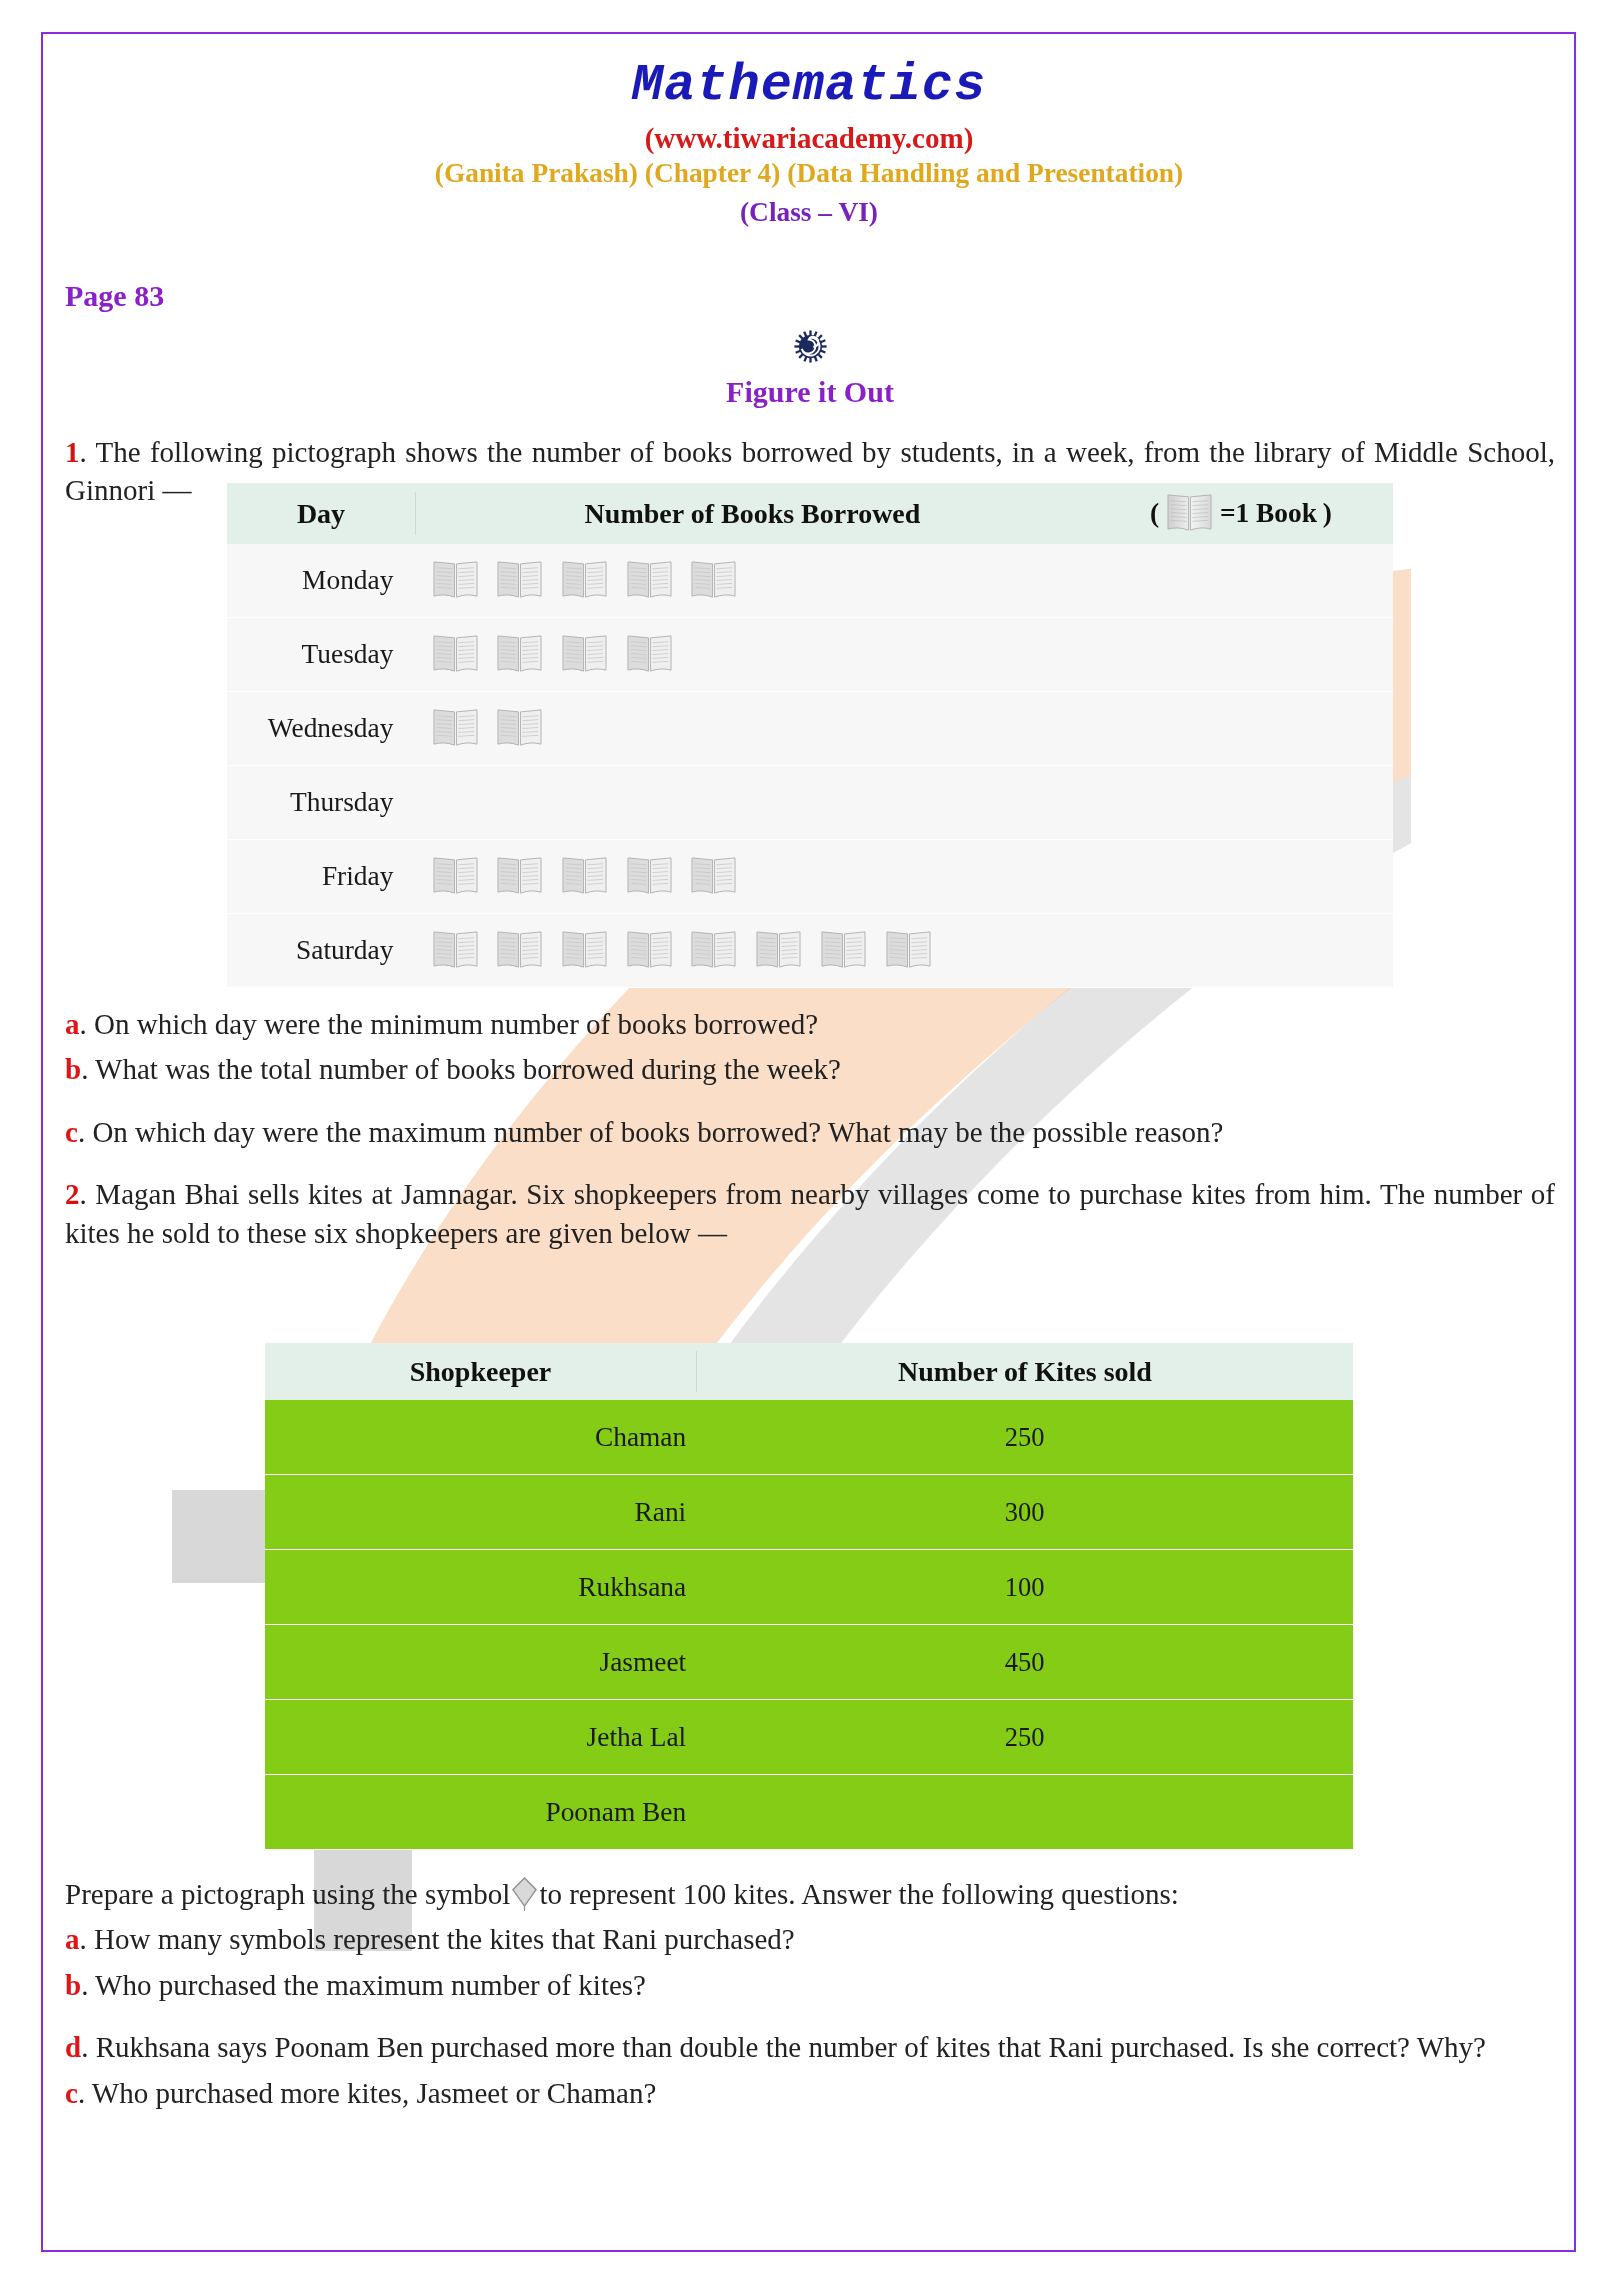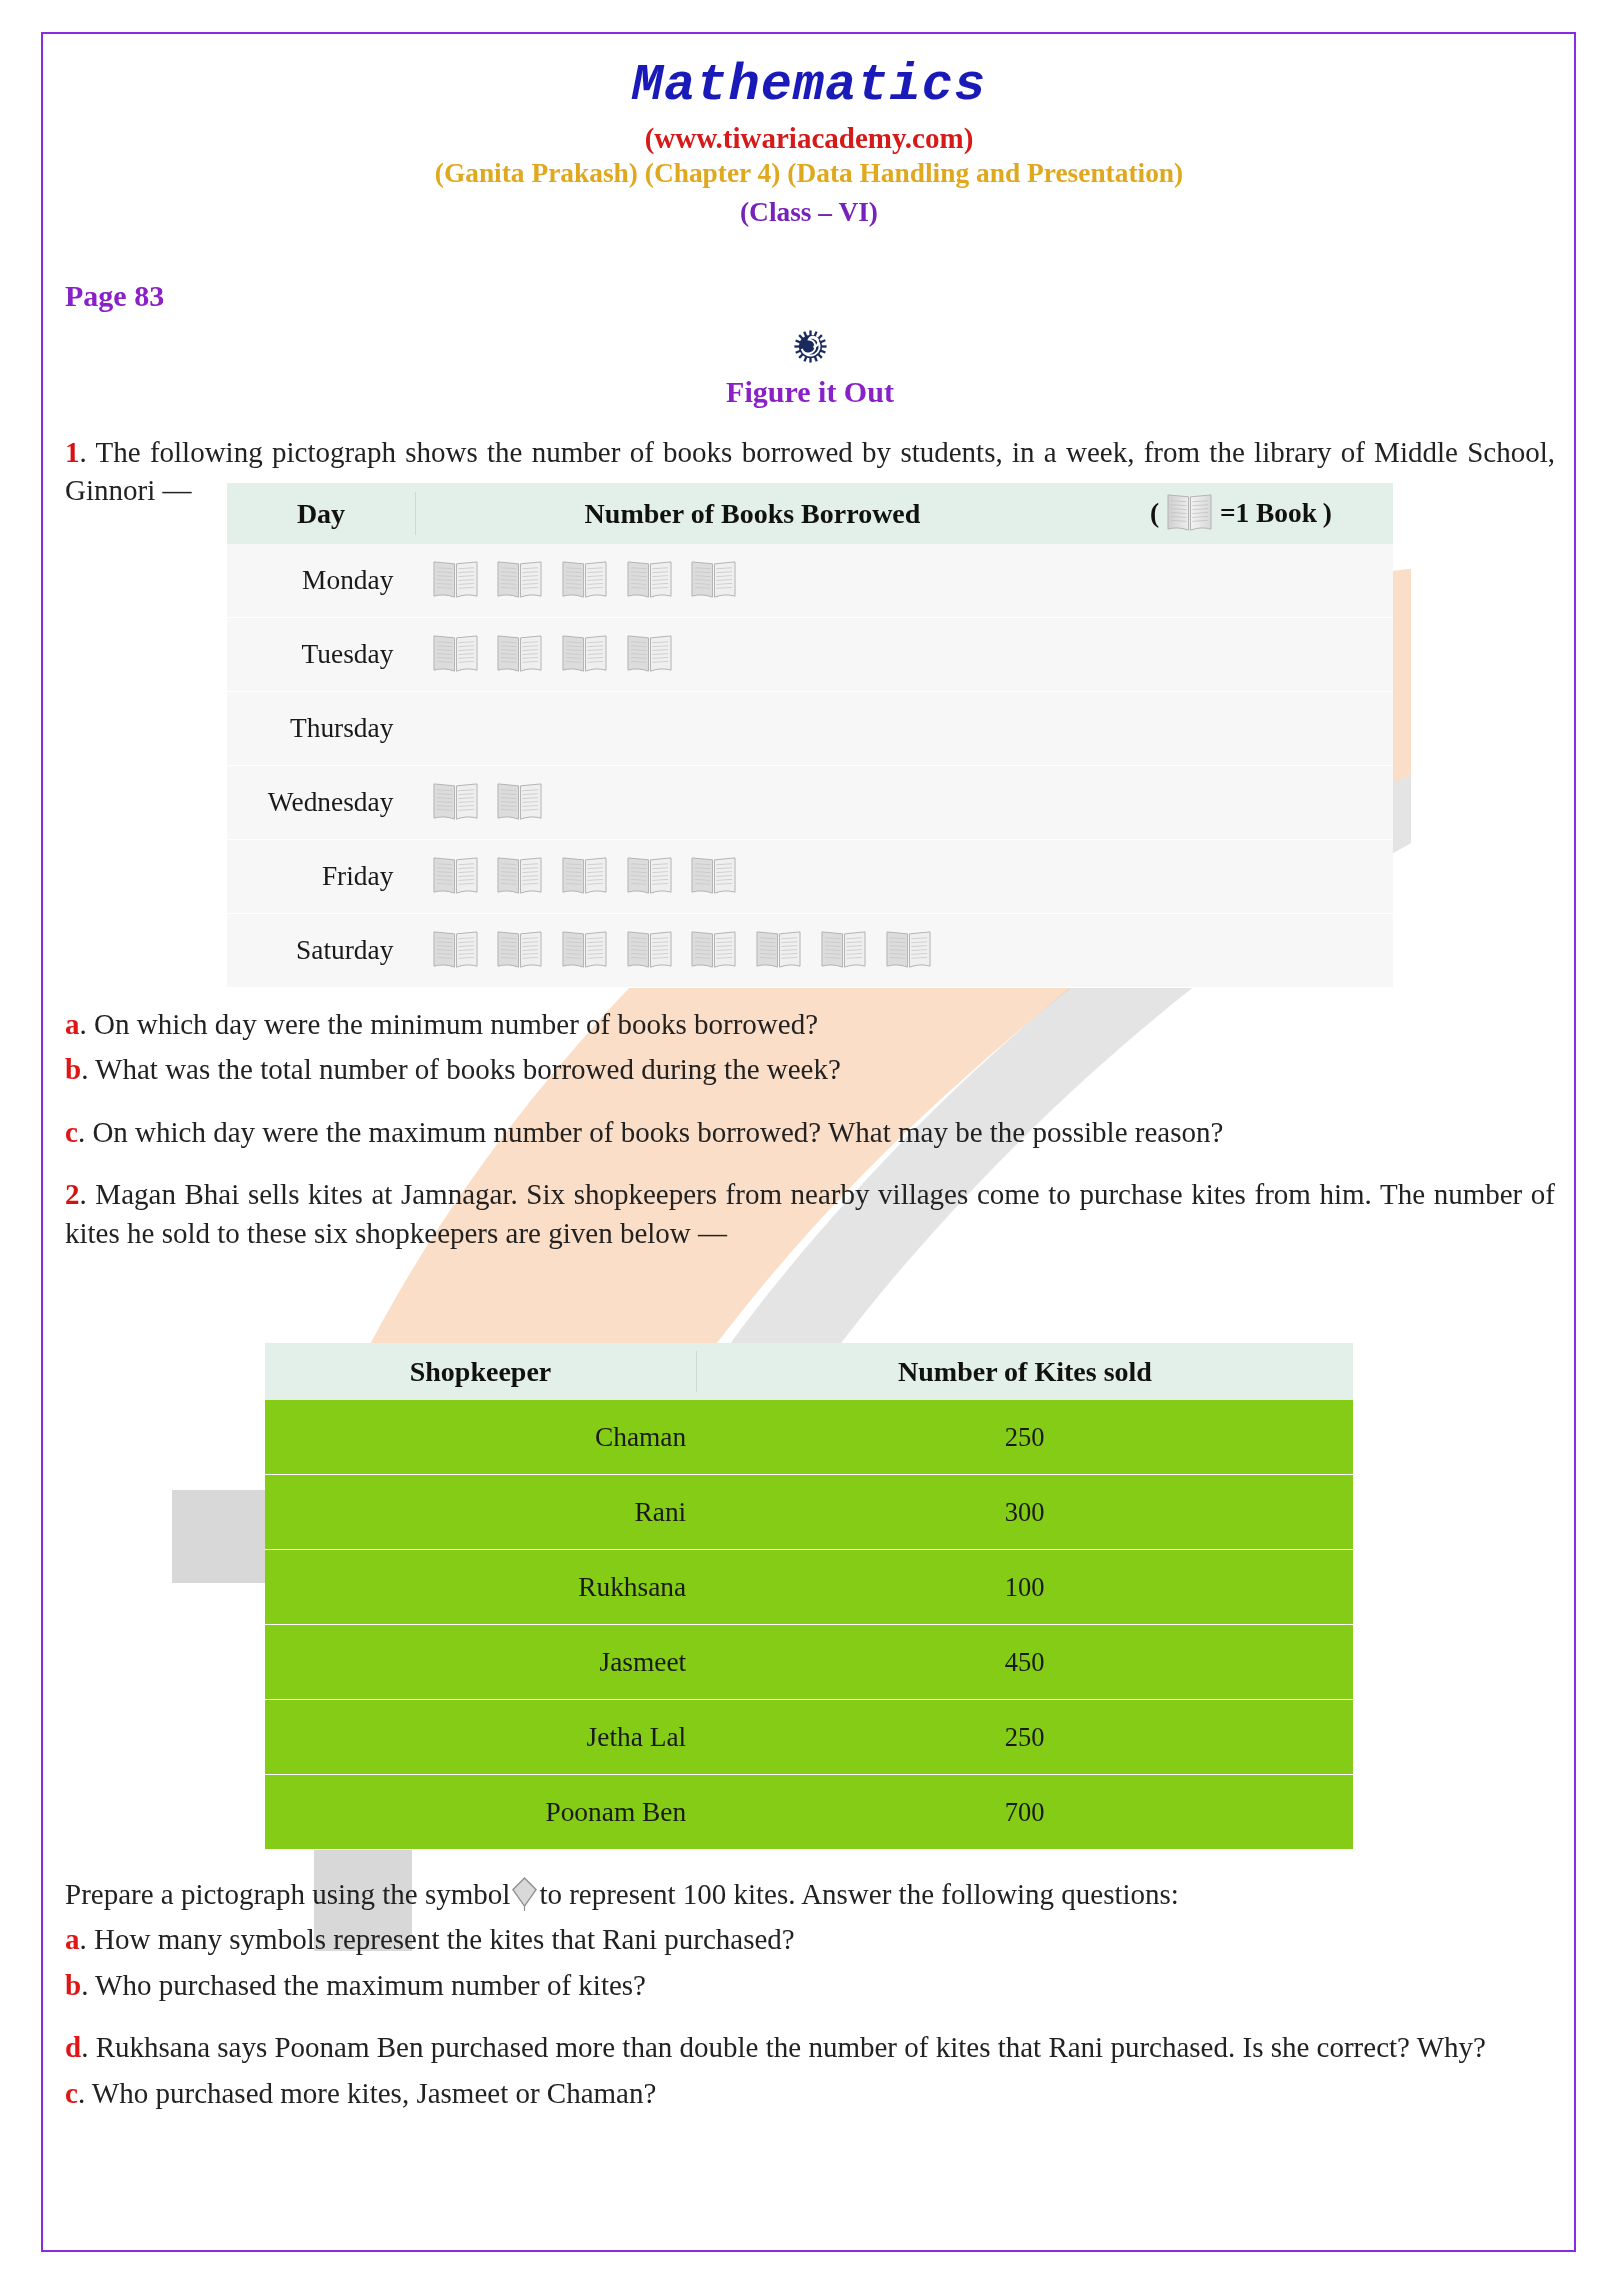--- a/index.html
+++ b/index.html
@@ -337,63 +337,63 @@
                 <line x1="28" y1="15" x2="44" y2="14"></line>
         <line x1="28" y1="19" x2="44" y2="18"></line>
                 <line x1="28" y1="23" x2="44" y2="22"></line>
         <line x1="28" y1="27" x2="44" y2="26"></line>
                 <line x1="28" y1="31" x2="44" y2="30"></line>
       </g>
     </svg>
           </div>
         </div>
         <div class="pict-row">
+          <div class="day">Wednesday</div>
+          <div class="books">
+    <svg class="bk" viewBox="0 0 50 46">
+      <path d="M3 4 L24 6 L24 40 Q13 36 3 39 Z" fill="#dcdcdc" stroke="#b2b2b2" stroke-width="1"></path>
+      <path d="M47 4 L26 6 L26 40 Q37 36 47 39 Z" fill="#efefef" stroke="#b2b2b2" stroke-width="1"></path>
+      <g stroke="#c6c6c6" stroke-width="0.8">
+        <line x1="6" y1="10" x2="22" y2="11"></line>
+                <line x1="6" y1="14" x2="22" y2="15"></line>
+        <line x1="6" y1="18" x2="22" y2="19"></line>
+                <line x1="6" y1="22" x2="22" y2="23"></line>
+        <line x1="6" y1="26" x2="22" y2="27"></line>
+                <line x1="6" y1="30" x2="22" y2="31"></line>
+        <line x1="28" y1="11" x2="44" y2="10"></line>
+                <line x1="28" y1="15" x2="44" y2="14"></line>
+        <line x1="28" y1="19" x2="44" y2="18"></line>
+                <line x1="28" y1="23" x2="44" y2="22"></line>
+        <line x1="28" y1="27" x2="44" y2="26"></line>
+                <line x1="28" y1="31" x2="44" y2="30"></line>
+      </g>
+    </svg>
+    <svg class="bk" viewBox="0 0 50 46">
+      <path d="M3 4 L24 6 L24 40 Q13 36 3 39 Z" fill="#dcdcdc" stroke="#b2b2b2" stroke-width="1"></path>
+      <path d="M47 4 L26 6 L26 40 Q37 36 47 39 Z" fill="#efefef" stroke="#b2b2b2" stroke-width="1"></path>
+      <g stroke="#c6c6c6" stroke-width="0.8">
+        <line x1="6" y1="10" x2="22" y2="11"></line>
+                <line x1="6" y1="14" x2="22" y2="15"></line>
+        <line x1="6" y1="18" x2="22" y2="19"></line>
+                <line x1="6" y1="22" x2="22" y2="23"></line>
+        <line x1="6" y1="26" x2="22" y2="27"></line>
+                <line x1="6" y1="30" x2="22" y2="31"></line>
+        <line x1="28" y1="11" x2="44" y2="10"></line>
+                <line x1="28" y1="15" x2="44" y2="14"></line>
+        <line x1="28" y1="19" x2="44" y2="18"></line>
+                <line x1="28" y1="23" x2="44" y2="22"></line>
+        <line x1="28" y1="27" x2="44" y2="26"></line>
+                <line x1="28" y1="31" x2="44" y2="30"></line>
+      </g>
+    </svg>
+          </div>
+        </div>
+        <div class="pict-row">
           <div class="day">Thursday</div>
           <div class="books"></div>
-        </div>
-        <div class="pict-row">
-          <div class="day">Wednesday</div>
-          <div class="books">
-    <svg class="bk" viewBox="0 0 50 46">
-      <path d="M3 4 L24 6 L24 40 Q13 36 3 39 Z" fill="#dcdcdc" stroke="#b2b2b2" stroke-width="1"></path>
-      <path d="M47 4 L26 6 L26 40 Q37 36 47 39 Z" fill="#efefef" stroke="#b2b2b2" stroke-width="1"></path>
-      <g stroke="#c6c6c6" stroke-width="0.8">
-        <line x1="6" y1="10" x2="22" y2="11"></line>
-                <line x1="6" y1="14" x2="22" y2="15"></line>
-        <line x1="6" y1="18" x2="22" y2="19"></line>
-                <line x1="6" y1="22" x2="22" y2="23"></line>
-        <line x1="6" y1="26" x2="22" y2="27"></line>
-                <line x1="6" y1="30" x2="22" y2="31"></line>
-        <line x1="28" y1="11" x2="44" y2="10"></line>
-                <line x1="28" y1="15" x2="44" y2="14"></line>
-        <line x1="28" y1="19" x2="44" y2="18"></line>
-                <line x1="28" y1="23" x2="44" y2="22"></line>
-        <line x1="28" y1="27" x2="44" y2="26"></line>
-                <line x1="28" y1="31" x2="44" y2="30"></line>
-      </g>
-    </svg>
-    <svg class="bk" viewBox="0 0 50 46">
-      <path d="M3 4 L24 6 L24 40 Q13 36 3 39 Z" fill="#dcdcdc" stroke="#b2b2b2" stroke-width="1"></path>
-      <path d="M47 4 L26 6 L26 40 Q37 36 47 39 Z" fill="#efefef" stroke="#b2b2b2" stroke-width="1"></path>
-      <g stroke="#c6c6c6" stroke-width="0.8">
-        <line x1="6" y1="10" x2="22" y2="11"></line>
-                <line x1="6" y1="14" x2="22" y2="15"></line>
-        <line x1="6" y1="18" x2="22" y2="19"></line>
-                <line x1="6" y1="22" x2="22" y2="23"></line>
-        <line x1="6" y1="26" x2="22" y2="27"></line>
-                <line x1="6" y1="30" x2="22" y2="31"></line>
-        <line x1="28" y1="11" x2="44" y2="10"></line>
-                <line x1="28" y1="15" x2="44" y2="14"></line>
-        <line x1="28" y1="19" x2="44" y2="18"></line>
-                <line x1="28" y1="23" x2="44" y2="22"></line>
-        <line x1="28" y1="27" x2="44" y2="26"></line>
-                <line x1="28" y1="31" x2="44" y2="30"></line>
-      </g>
-    </svg>
-          </div>
         </div>
         <div class="pict-row">
           <div class="day">Friday</div>
           <div class="books">
     <svg class="bk" viewBox="0 0 50 46">
       <path d="M3 4 L24 6 L24 40 Q13 36 3 39 Z" fill="#dcdcdc" stroke="#b2b2b2" stroke-width="1"></path>
       <path d="M47 4 L26 6 L26 40 Q37 36 47 39 Z" fill="#efefef" stroke="#b2b2b2" stroke-width="1"></path>
       <g stroke="#c6c6c6" stroke-width="0.8">
         <line x1="6" y1="10" x2="22" y2="11"></line>
                 <line x1="6" y1="14" x2="22" y2="15"></line>
@@ -664,21 +664,20 @@
         <div class="ktab-row">
           <div class="kname">Jasmeet</div>
           <div class="kval">450</div>
         </div>
         <div class="ktab-row">
           <div class="kname">Jetha Lal</div>
           <div class="kval">250</div>
         </div>
         <div class="ktab-row">
           <div class="kname">Poonam Ben</div>
-          <div class="kval">700</div>
         </div>
       </div>
   </div>
 
   <div class="tail">
     <div class="para jf"><span>Prepare a pictograph using the symbol</span><svg class="kite-inline" viewBox="0 0 30 36">
           <path d="M15 1 L27 13 L15 30 L3 13 Z" fill="#d9d9d9" stroke="#8f8f8f" stroke-width="1.4"></path>
           <path d="M15 30 L15 35" stroke="#8f8f8f" stroke-width="1.2"></path>
         </svg><span>to represent 100 kites. Answer the following questions:</span></div>
     <div class="para"><span class="qlet">a</span><span>. How many symbols represent the kites that Rani purchased?</span></div>

